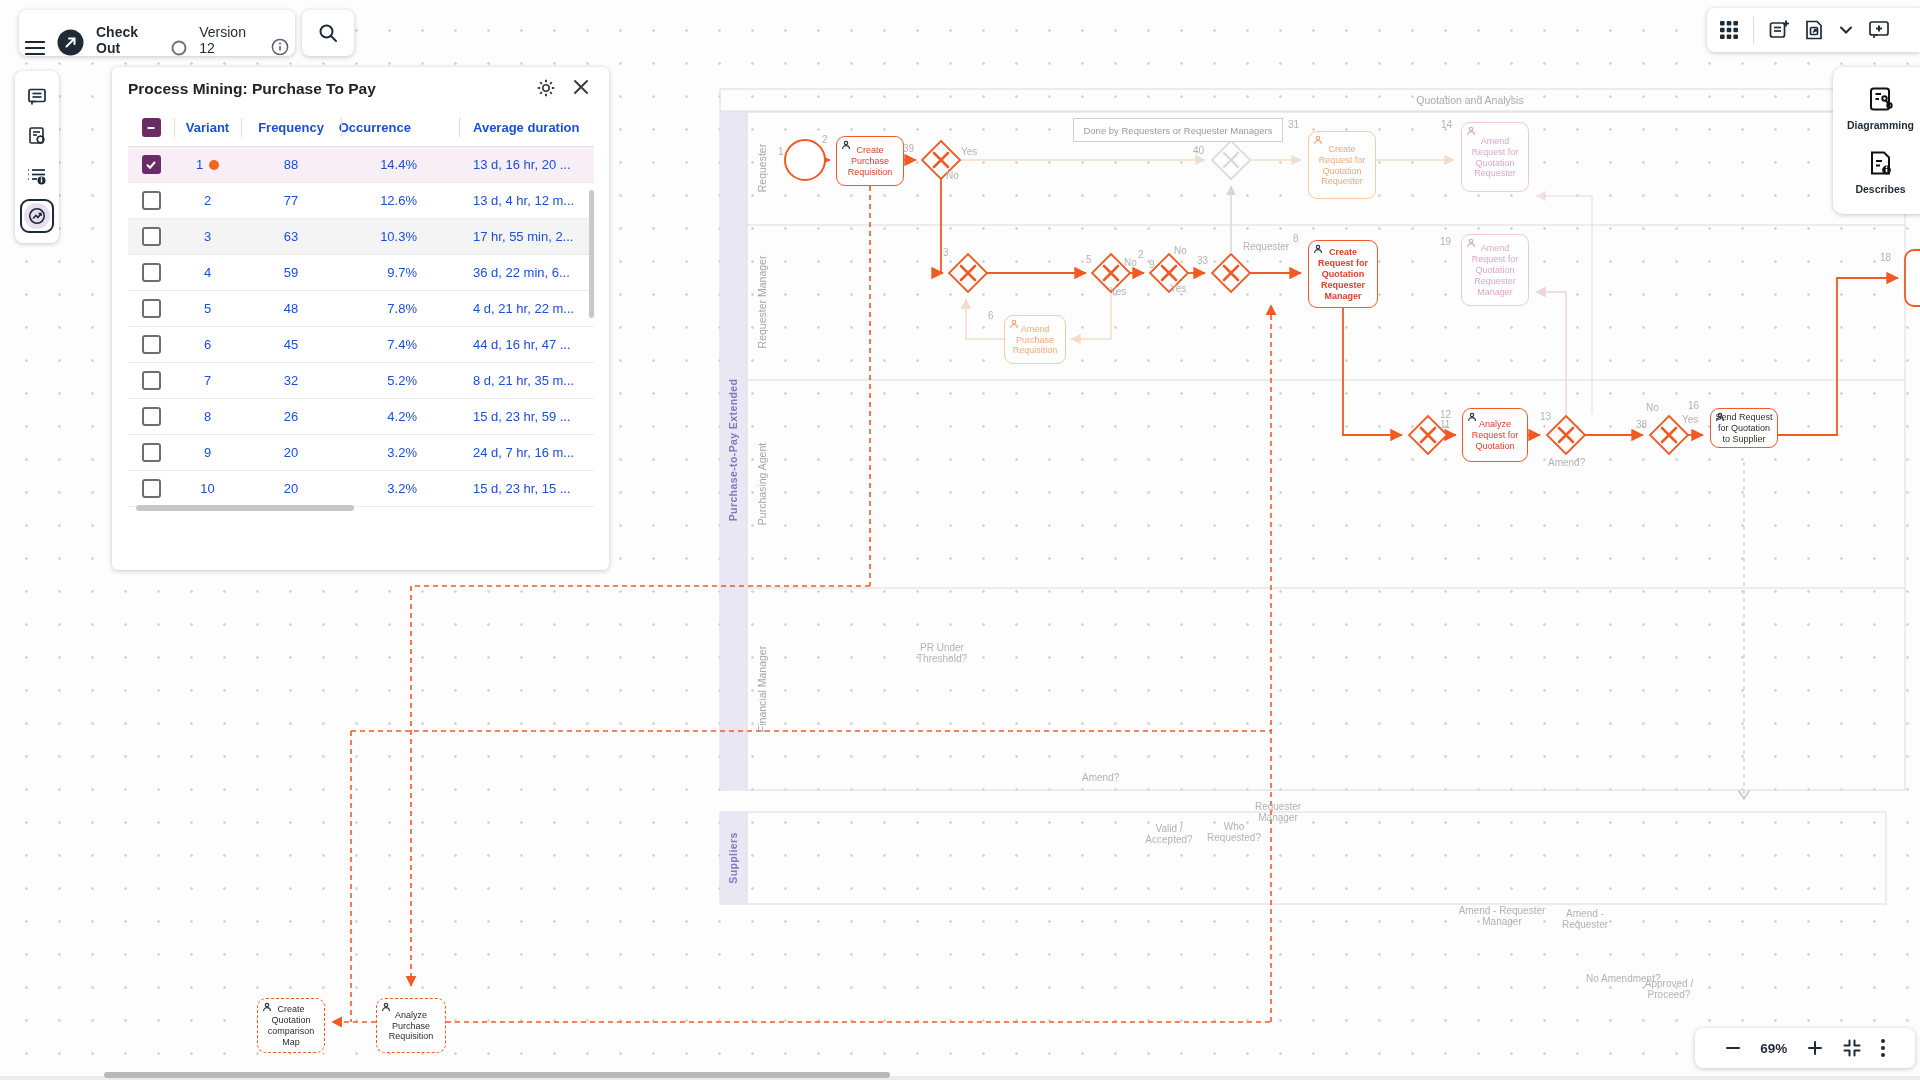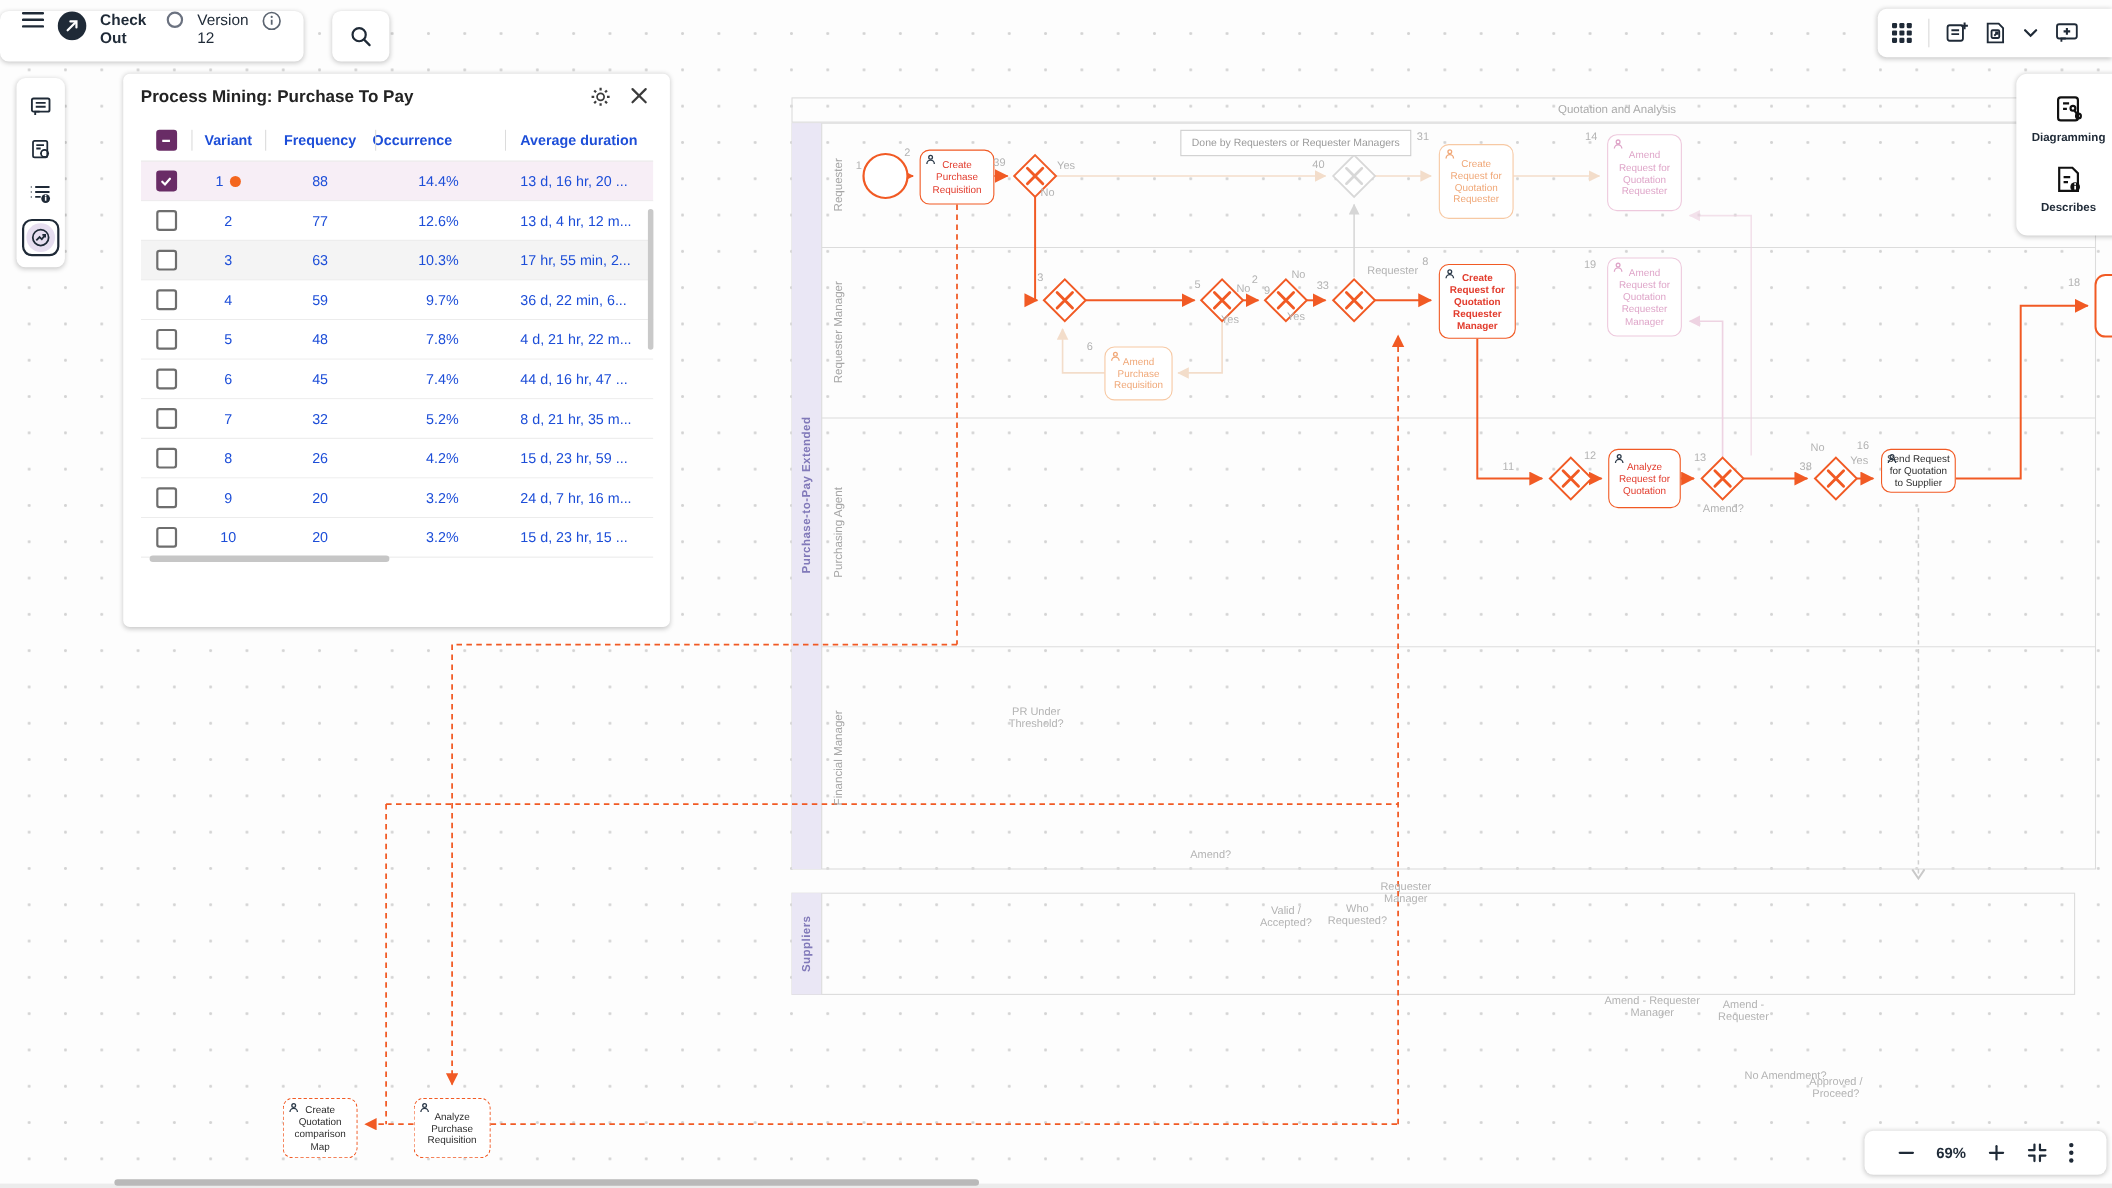--- a/index.html
+++ b/index.html
@@ -5,21 +5,21 @@
   * { margin:0; padding:0; box-sizing:border-box; }
   html,body { width:1920px; height:1080px; overflow:hidden; font-family:"Liberation Sans", sans-serif; background:#fdfdfd; }
   #stage { position:relative; width:1920px; height:1080px; overflow:hidden;
     background-image: radial-gradient(circle, #d4d4d4 1.1px, transparent 1.5px);
     background-size: 33px 33px; background-position: 10px 14px; }
   .card { position:absolute; background:#fff; border-radius:8px; box-shadow:0 1px 5px rgba(0,0,0,.22); }
   .ibtn { display:flex; align-items:center; justify-content:center; cursor:pointer; background:none; border:none; }
   svg { display:block; }
 
   
-  #topbar { left:0; top:10px; width:276px; height:46px; display:flex; align-items:flex-start; gap:12px; padding:0 20px; }
+  #topbar { left:19px; top:10px; width:276px; height:46px; display:flex; align-items:flex-end; gap:12px; padding:0 6px; }
   #checkout-label { font-size:14px; font-weight:700; color:#1f2a37; }
   #version-label { font-size:14px; color:#1f2a37; }
   #search-card { left:302px; top:10px; width:52px; height:46px; display:flex; align-items:center; justify-content:center; }
 
   
   #rail { left:15px; top:71px; width:44px; height:172px; display:flex; flex-direction:column; align-items:center; gap:8px; padding:10px 0; }
   .rail-item { width:32px; height:32px; display:flex; align-items:center; justify-content:center; }
   .tool-selected { width:34px; height:34px; border:2px solid #1f2a37; border-radius:9px; }
   .tool-selected .bubble { width:26px; height:26px; border-radius:50%; background:#e7def0; display:flex; align-items:center; justify-content:center; }
 
@@ -332,21 +332,21 @@
       <div class="dlabel" style="left: 1170px; top: 283px;">Yes</div>
       <div class="dlabel c" style="left: 1140px; top: 294px; width: 58px;">Valid / Accepted?</div>
       <div class="dlabel" style="left: 1243px; top: 241px;">Requester</div>
       <div class="dlabel c" style="left: 1249px; top: 272px; width: 58px;">Requester Manager</div>
       <div class="dlabel c" style="left: 1206px; top: 292px; width: 56px;">Who Requested?</div>
       <div class="dlabel" style="left: 1293px; top: 233px;">8</div>
       <div class="dlabel" style="left: 1440px; top: 236px;">19</div>
       <div class="dlabel" style="left: 988px; top: 310px;">6</div>
       <div class="dlabel c" style="left: 1457px; top: 376px; width: 90px;">Amend - Requester Manager</div>
       <div class="dlabel c" style="left: 1556px; top: 379px; width: 58px;">Amend - Requester</div>
-      <div class="dlabel" style="left: 1366px; top: 419px;">11</div>
+      <div class="dlabel" style="left: 1440px; top: 419px;">11</div>
       <div class="dlabel" style="left: 1440px; top: 409px;">12</div>
       <div class="dlabel" style="left: 1540px; top: 411px;">13</div>
       <div class="dlabel c" style="left: 1586px; top: 439px; width: 92px;">No Amendment?</div>
       <div class="dlabel" style="left: 1548px; top: 457px;">Amend?</div>
       <div class="dlabel" style="left: 1636px; top: 419px;">38</div>
       <div class="dlabel" style="left: 1646px; top: 402px;">No</div>
       <div class="dlabel" style="left: 1688px; top: 400px;">16</div>
       <div class="dlabel" style="left: 1682px; top: 414px;">Yes</div>
       <div class="dlabel c" style="left: 1630px; top: 449px; width: 78px;">Approved / Proceed?</div>
       <div class="dlabel" style="left: 1880px; top: 252px;">18</div>

